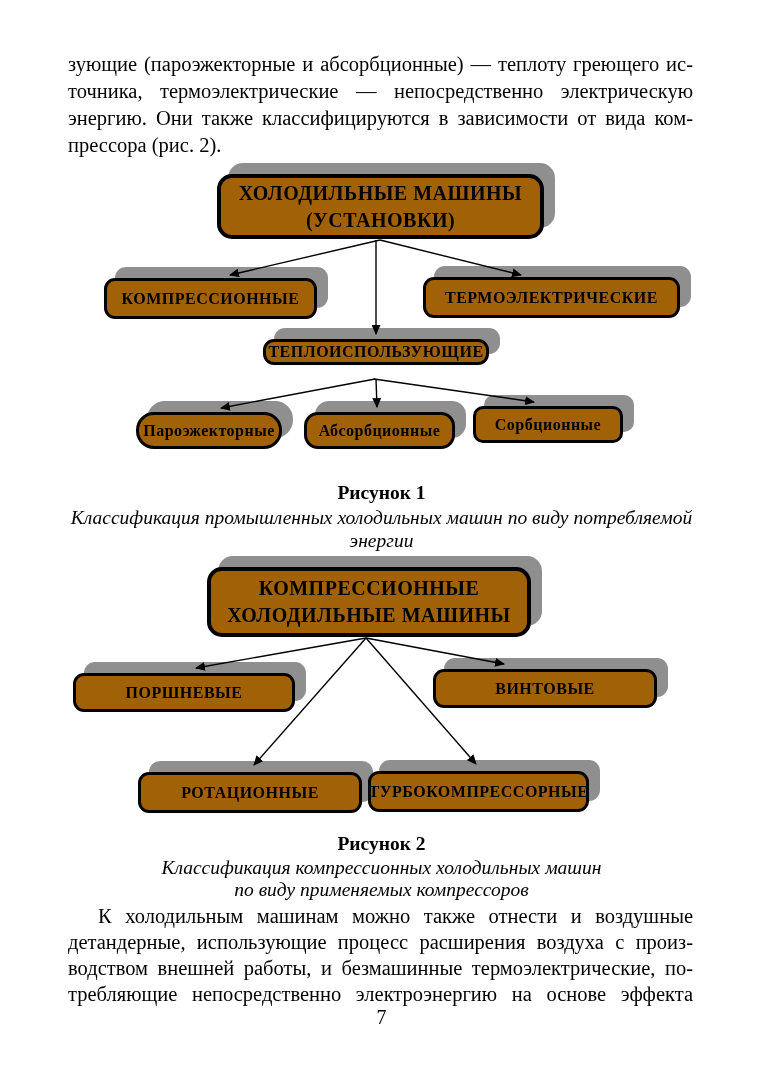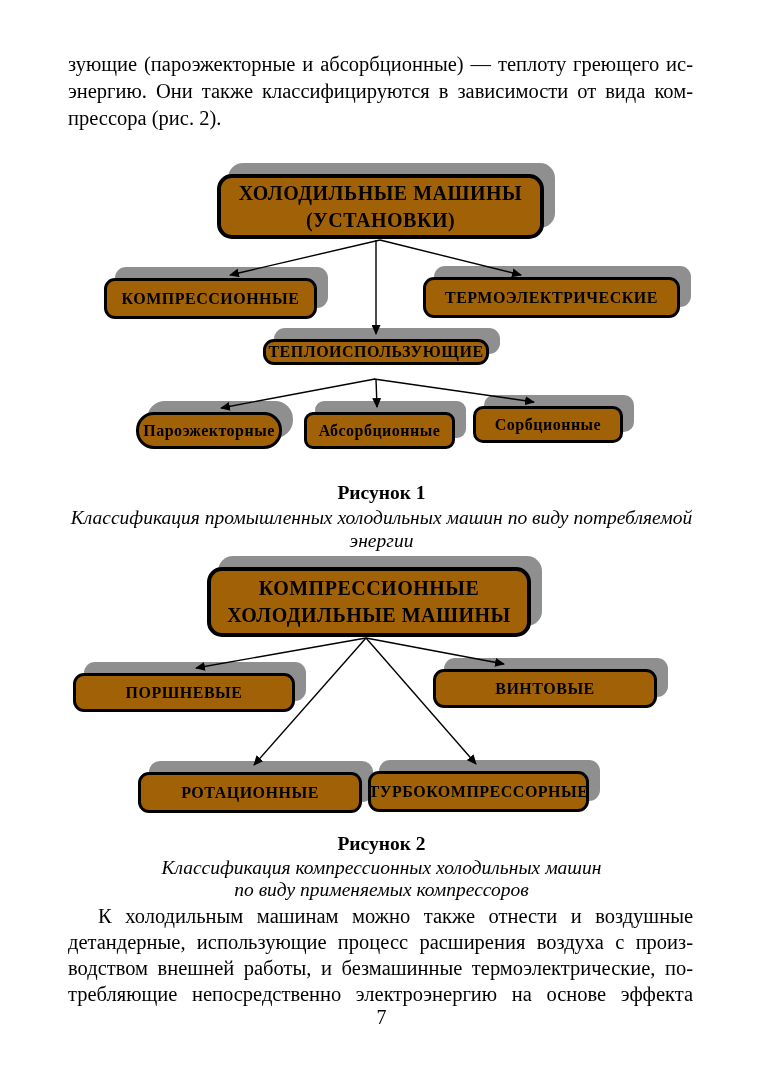--- a/index.html
+++ b/index.html
@@ -85,41 +85,42 @@
     font-size: 20px;
   }
 </style>
 </head>
 <body>
 
 <div class="page">
 
   <div class="para" style="top:51px;">
     <div class="jline">зующие (пароэжекторные и абсорбционные) — теплоту греющего ис-</div>
+    <div class="jline">точника, термоэлектрические — непосредственно электрическую</div>
     <div class="jline">энергию. Они также классифицируются в зависимости от вида ком-</div>
     <div class="lline">прессора (рис. 2).</div>
   </div>
 
   <div class="node root" style="left:217px;top:174px;width:327px;height:65px;">
     <span>ХОЛОДИЛЬНЫЕ МАШИНЫ
 (УСТАНОВКИ)</span>
   </div>
   <div class="node" style="left:104px;top:278px;width:213px;height:41px;">
     <span>КОМПРЕССИОННЫЕ</span>
   </div>
   <div class="node" style="left:423px;top:277px;width:257px;height:41px;">
     <span>ТЕРМОЭЛЕКТРИЧЕСКИЕ</span>
   </div>
   <div class="node" style="left:263px;top:339px;width:226px;height:26px;">
     <span>ТЕПЛОИСПОЛЬЗУЮЩИЕ</span>
   </div>
   <div class="node" style="left:136px;top:412px;width:146px;height:37px;border-radius:18px;">
     <span>Пароэжекторные</span>
   </div>
-  <div class="node" style="left:304px;top:412px;width:151px;height:37px;border-radius:9px;">
+  <div class="node" style="left:304px;top:412px;width:151px;height:37px;border-radius:14px;">
     <span>Абсорбционные</span>
   </div>
   <div class="node" style="left:473px;top:406px;width:150px;height:37px;border-radius:10px;">
     <span>Сорбционные</span>
   </div>
 
   <div class="cap-title" style="top:482px;">Рисунок 1</div>
   <div class="cap-text" style="top:506px;">
     <div>Классификация промышленных холодильных машин по виду потребляемой</div>
     <div>энергии</div>

